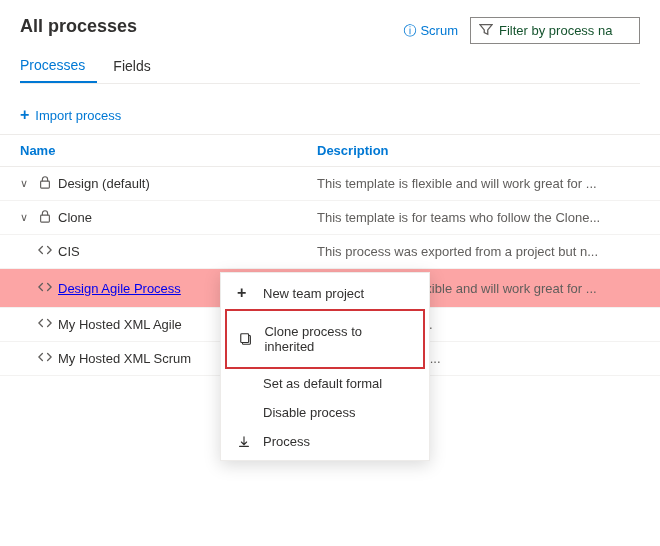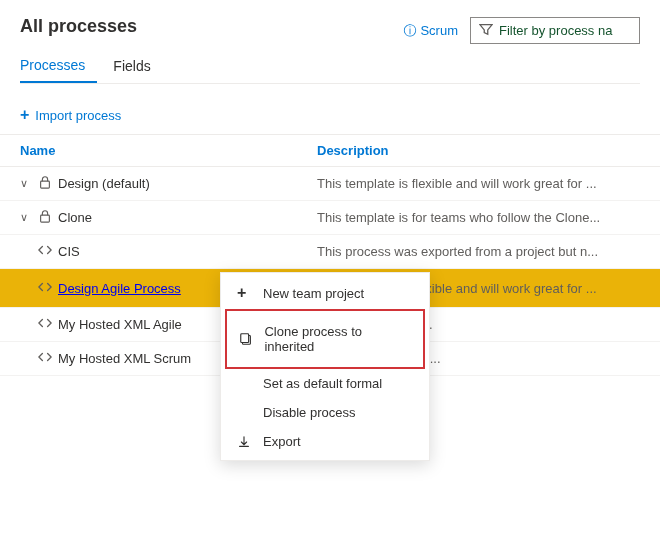--- a/index.html
+++ b/index.html
@@ -102,21 +102,21 @@
       font-size: 13px;
     }
     .table th:first-child { width: 45%; }
     .table th:last-child { color: #0078d4; }
 
     .table tbody tr {
       border-bottom: 1px solid #f3f2f1;
       position: relative;
     }
     .table tbody tr.selected {
-      background: #eab308;
+      background: #fca5a5;
     }
     .table td {
       padding: 8px 20px;
       vertical-align: middle;
       font-size: 13px;
     }
     .table td:first-child {
       display: flex;
       align-items: center;
       gap: 6px;
@@ -314,21 +314,21 @@
             <div class="menu-item">
               <span class="menu-icon"></span>
               <span>Disable process</span>
             </div>
             <div class="menu-item">
               <span class="menu-icon">
                 <svg width="14" height="14" viewBox="0 0 16 16" fill="none">
                   <path d="M8 2v9M5 8l3 3 3-3M3 13h10" stroke="#323130" stroke-width="1.3" stroke-linecap="round" fill="none"></path>
                 </svg>
               </span>
-              <span>Export</span>
+              <span>Process</span>
             </div>
           </div>
         </td>
       </tr>
       <tr>
         <td>
           <div class="name-cell" style="display: flex; align-items: center; justify-content: space-between; width: 100%;">
             <div class="name-left">
               <span style="width: 12px;"></span>
               <span class="code-icon"><svg width="14" height="14" viewBox="0 0 16 16" fill="none">

